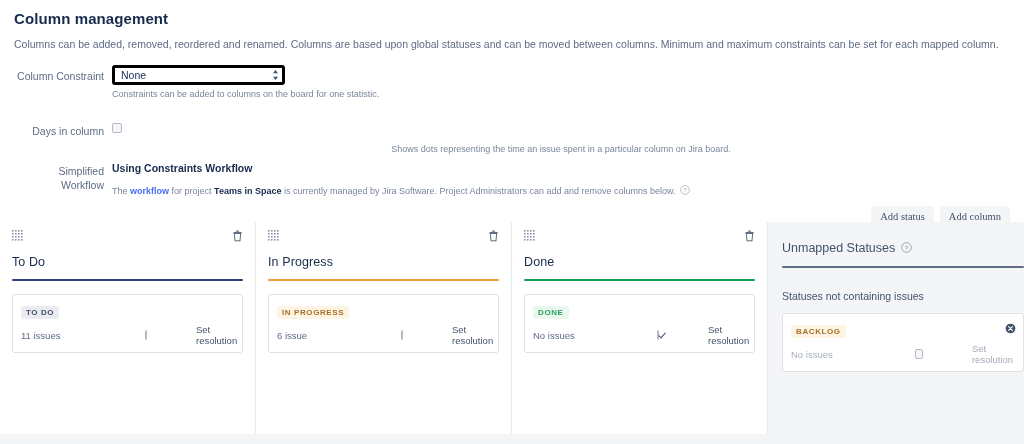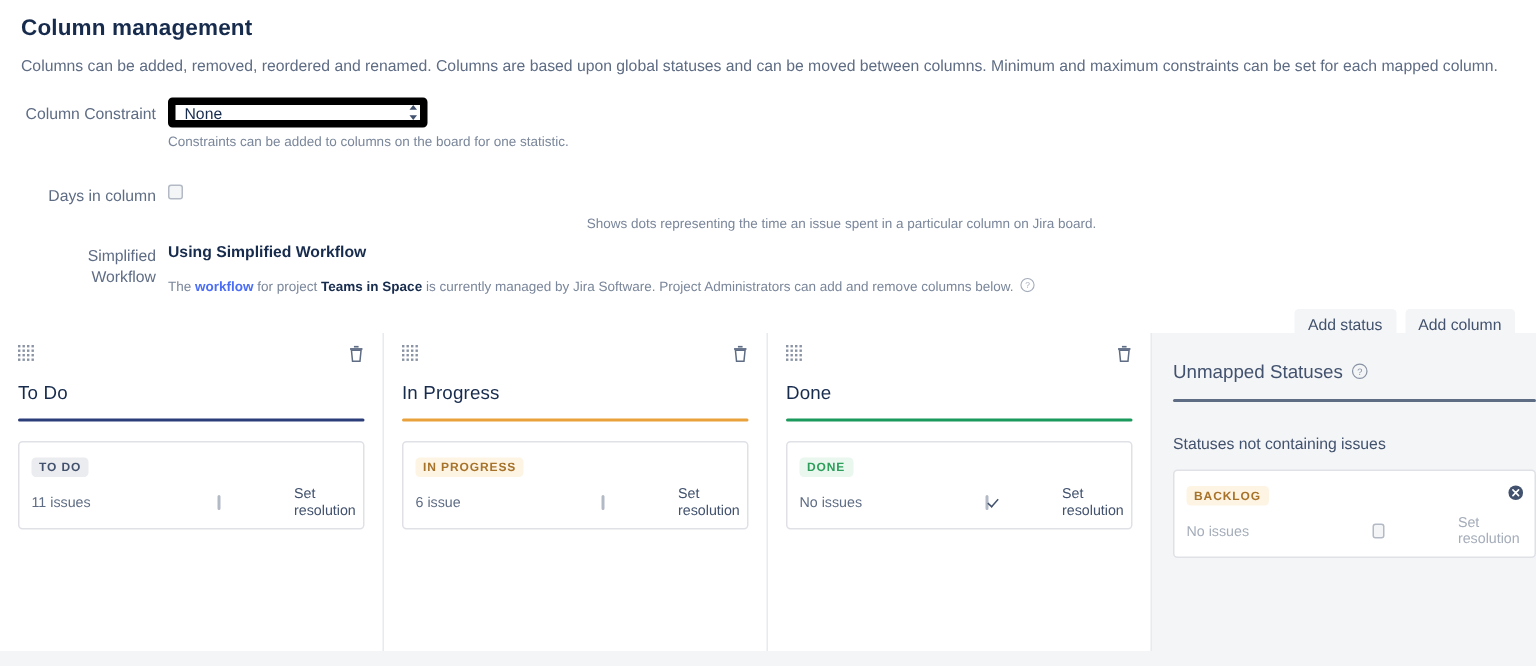--- a/index.html
+++ b/index.html
@@ -33,21 +33,21 @@
   }
   .form-field { flex:1 1 auto; }
 
   .select-wrap { position:relative; display:inline-block; }
   select.constraint {
     -webkit-appearance:none; appearance:none;
     width:173px; height:20px;
     font-family:"Liberation Sans", sans-serif;
     font-size:10.5px; color:#172b4d;
     background:#ffffff;
-    border:5px solid #000000; border-radius:3px;
+    border:3px solid #000000; border-radius:3px;
     padding:0 20px 0 6px;
   }
   .select-arrows {
     position:absolute; right:6px; top:50%;
     transform:translateY(-50%);
     pointer-events:none; line-height:0;
   }
   .hint {
     font-size:9px; color:#7a869a; margin-top:4px; line-height:1.3;
   }
@@ -73,21 +73,21 @@
   .help-icon {
     display:inline-block; vertical-align:-1px; margin-left:2px;
   }
 
   
   .actions {
     display:flex; justify-content:flex-end; gap:6px;
     padding:0 14px; margin-top:7px; margin-bottom:7px;
   }
   .btn {
-    font-family:Liberation Sans, sans-serif;
+    font-family:Liberation Serif, serif;
     font-size:10.5px; color:#42526e;
     background:#f4f5f7; border:none; border-radius:3px;
     padding:5px 9px; cursor:pointer;
   }
 
   
   .board {
     position:absolute; left:0; top:222px;
     width:1024px; height:212px;
     display:flex; background:#f4f5f7;
@@ -185,21 +185,21 @@
       <div class="hint" style="margin-top:6px;text-align:center;">Shows dots representing the time an issue spent in a particular column on Jira board.</div>
     </div>
   </div>
 
   <div class="form-row" style="margin-top:4px;">
     <div class="form-label">
       <div>Simplified</div>
       <div>Workflow</div>
     </div>
     <div class="form-field">
-      <div class="swf-title">Using Simplified Workflow</div>
+      <div class="swf-title">Using Constraints Workflow</div>
       <div class="swf-desc">
         <span>The </span><a href="#">workflow</a><span> for project </span><b>Teams in Space</b><span> is currently managed by Jira Software. Project Administrators can add and remove columns below.</span>
         <span class="help-icon">
           <svg width="10" height="10" viewBox="0 0 16 16">
             <circle cx="8" cy="8" r="7" fill="none" stroke="#a5adba" stroke-width="1.2"></circle>
             <text x="8" y="11.5" font-size="9" fill="#a5adba" text-anchor="middle" font-family="Liberation Sans, sans-serif">?</text>
           </svg>
         </span>
       </div>
     </div>

